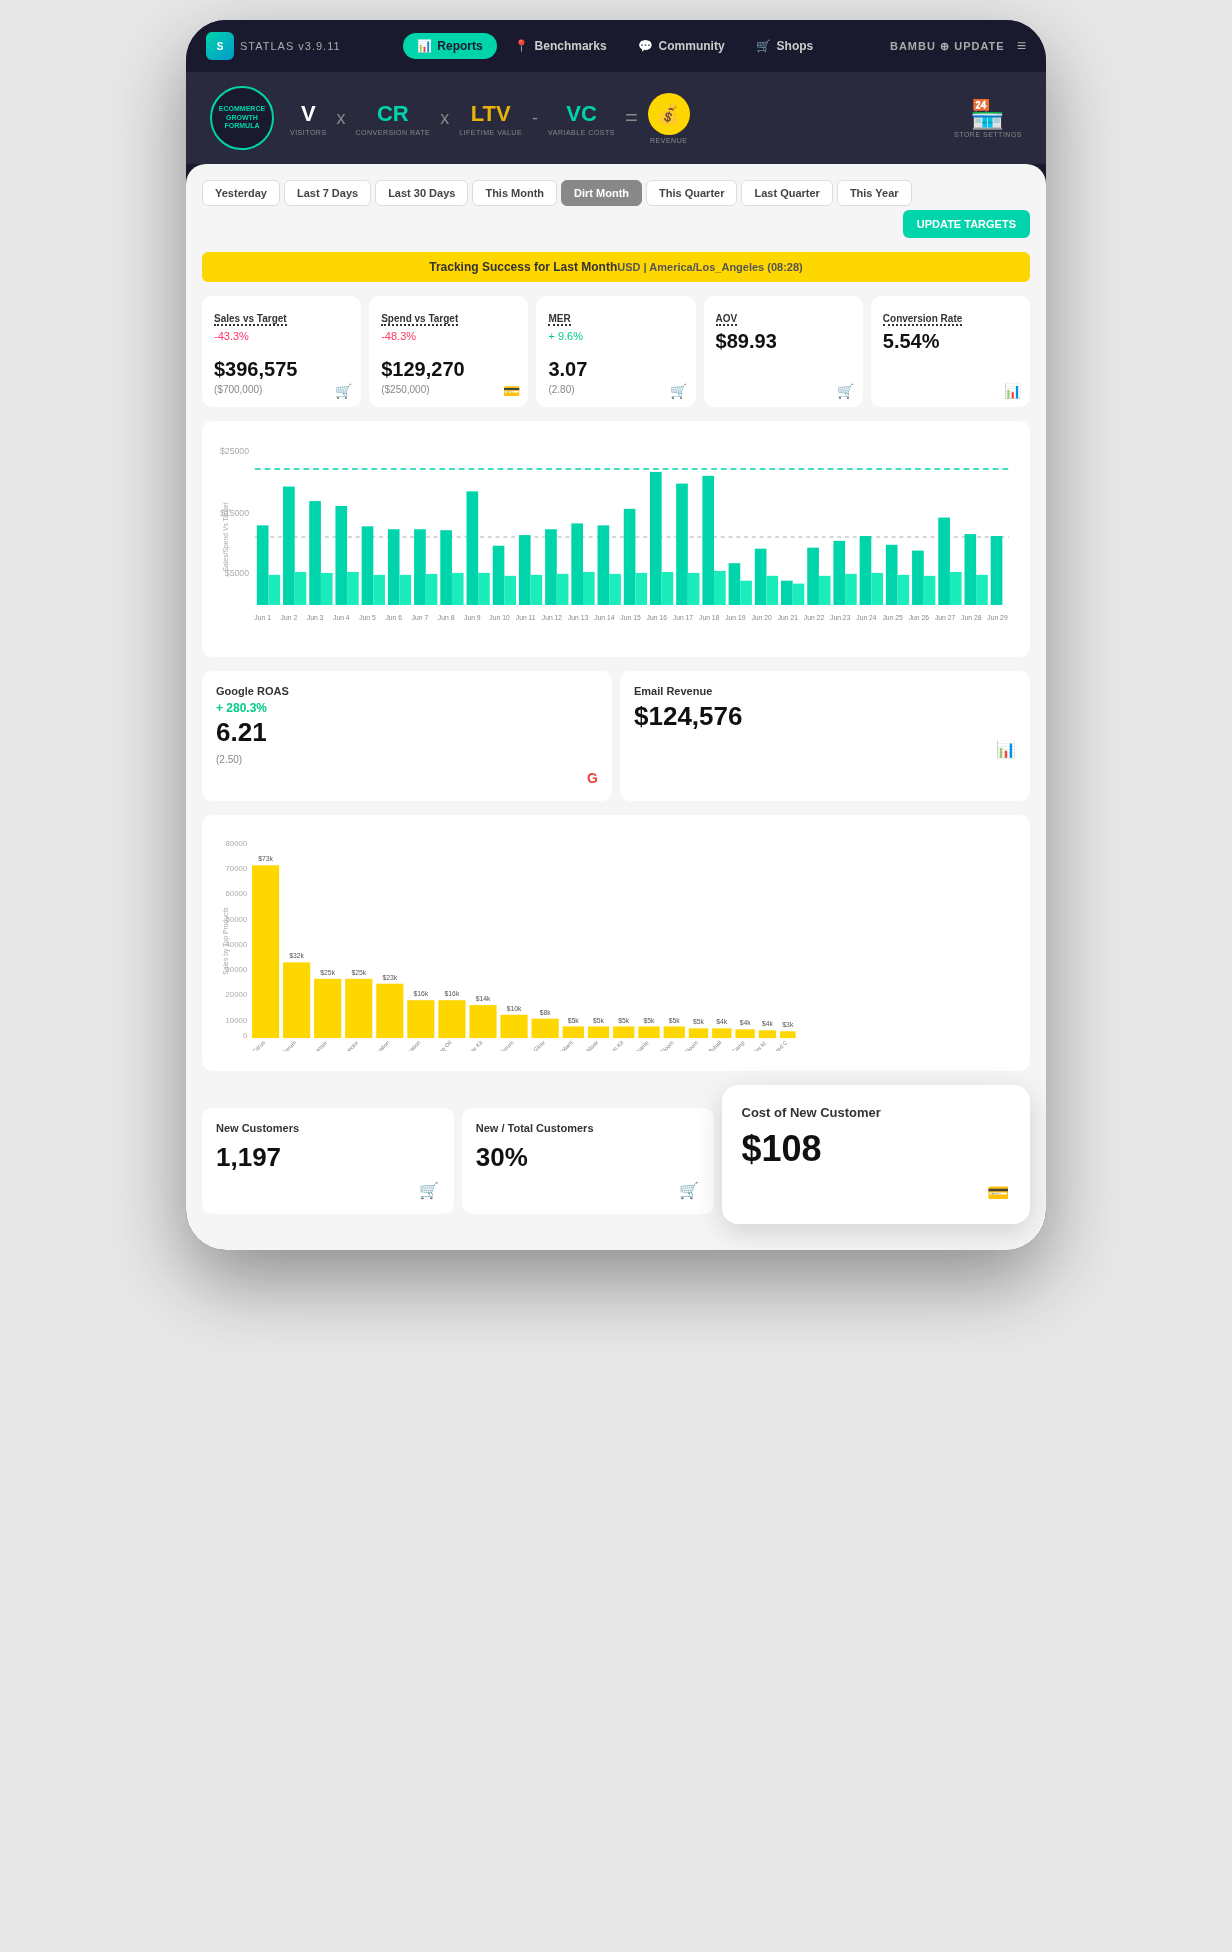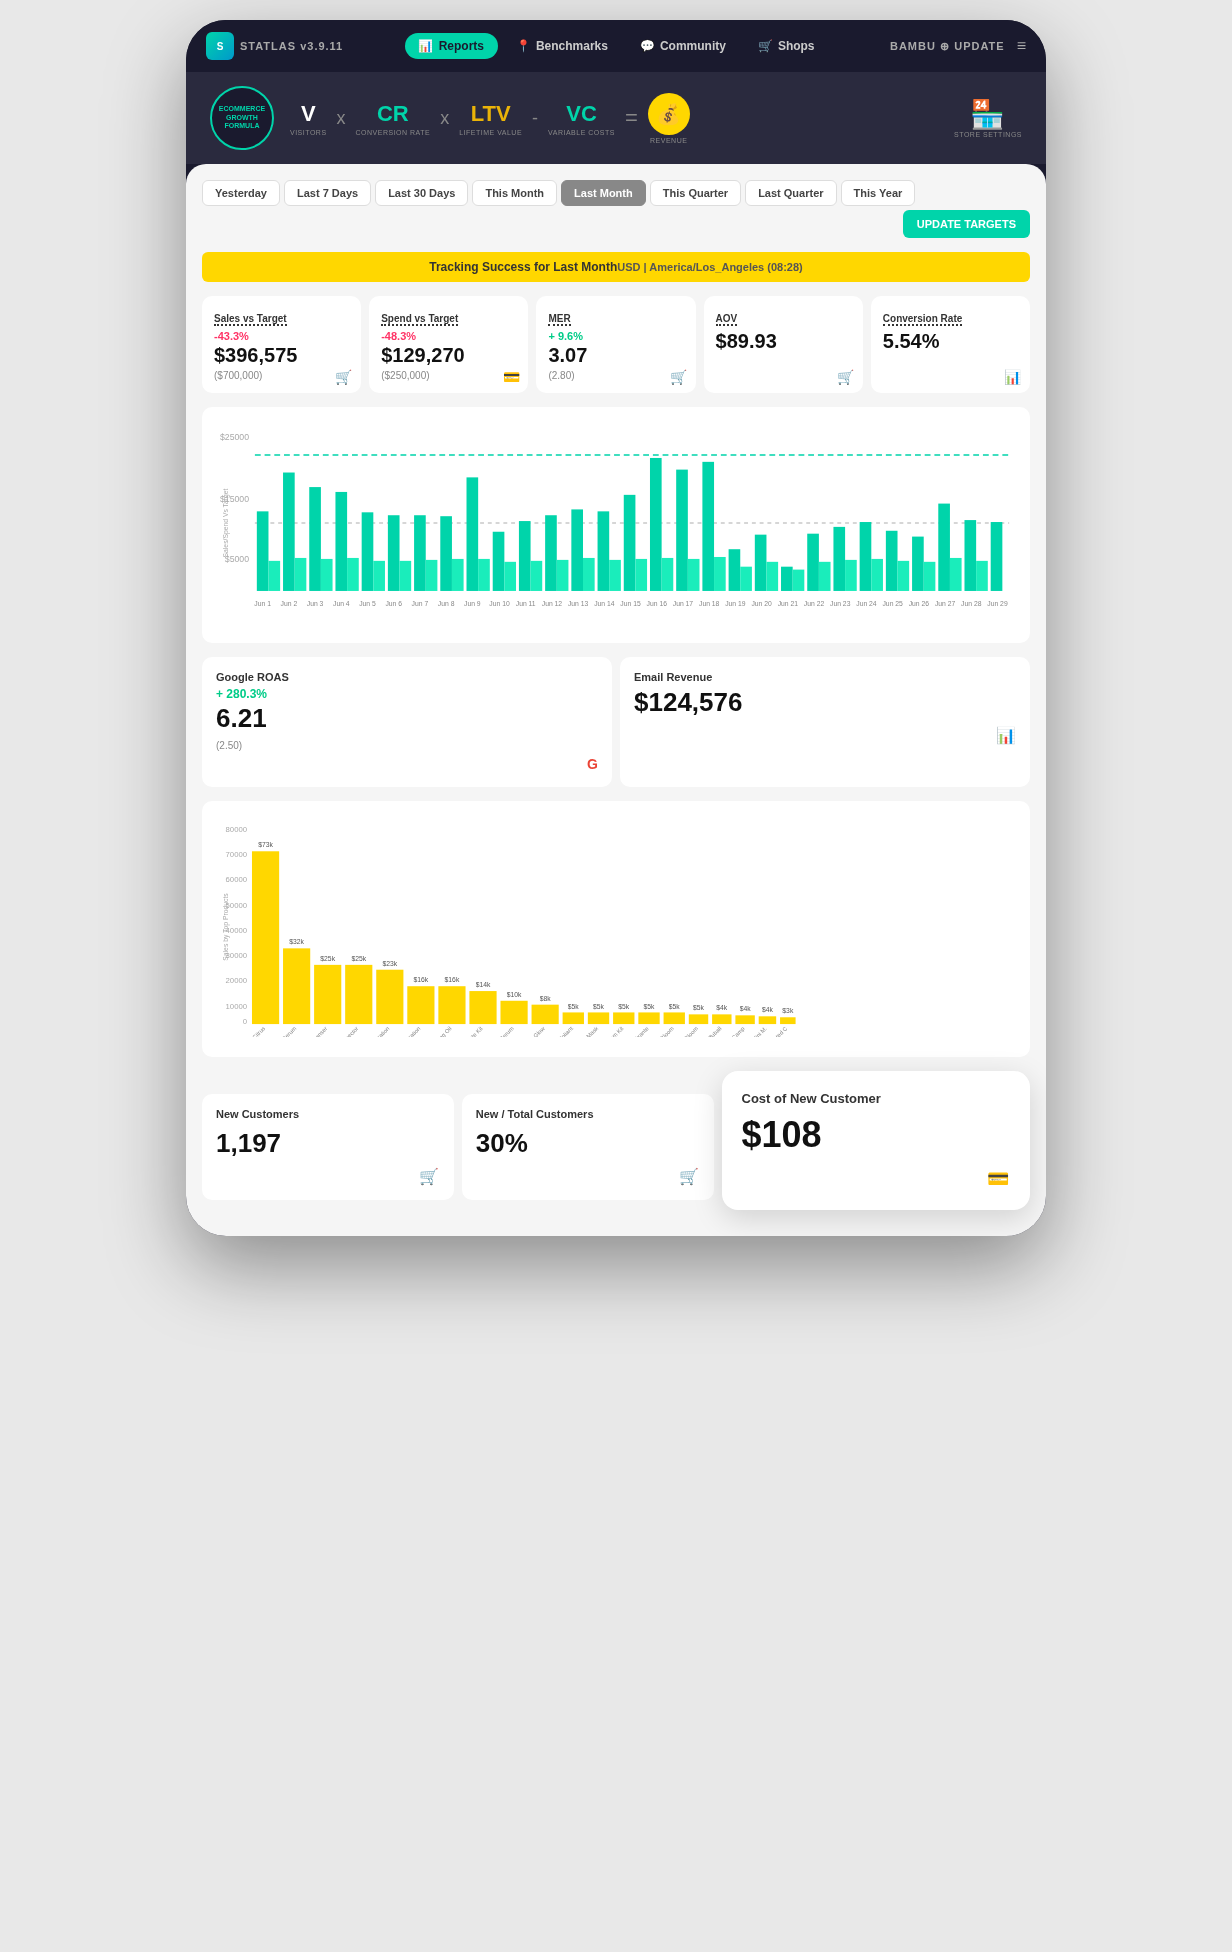--- a/index.html
+++ b/index.html
@@ -35,21 +35,21 @@
     .logo-icon {
       width: 28px; height: 28px;
       background: linear-gradient(135deg, #00d4aa, #0099cc);
       border-radius: 6px;
       display: flex; align-items: center; justify-content: center;
       font-size: 10px; color: white; font-weight: bold;
     }
     .logo-text {
       color: #aaa;
       font-size: 11px;
-      font-weight: 700;
+      font-weight: 400;
       letter-spacing: 1px;
     }
     .nav-tabs {
       display: flex;
       gap: 4px;
     }
     .nav-tab {
       padding: 6px 14px;
       border-radius: 20px;
       font-size: 12px;
@@ -241,22 +241,22 @@
     .metric-label {
       font-size: 10px;
       font-weight: 700;
       color: #333;
       border-bottom: 2px dotted #333;
       display: inline-block;
       margin-bottom: 4px;
     }
     .metric-change {
       font-size: 11px;
-      font-weight: 700;
-      margin-bottom: 2px;
+      font-weight: 400;
+      margin-bottom: 16px;
     }
     .metric-change.negative { color: #ff3366; }
     .metric-change.positive { color: #00cc88; }
     .metric-value {
       font-size: 20px;
       font-weight: 900;
       color: #111;
       line-height: 1.1;
     }
     .metric-target {
@@ -442,21 +442,21 @@
     </div>
   </div>
 
   <div class="main-content">
 
     <div class="period-tabs">
       <div class="period-tab">Yesterday</div>
       <div class="period-tab">Last 7 Days</div>
       <div class="period-tab">Last 30 Days</div>
       <div class="period-tab">This Month</div>
-      <div class="period-tab active">Last Month</div>
+      <div class="period-tab active">Dirt Month</div>
       <div class="period-tab">This Quarter</div>
       <div class="period-tab">Last Quarter</div>
       <div class="period-tab">This Year</div>
       <button class="update-targets-btn">UPDATE TARGETS</button>
     </div>
 
     <div class="tracking-banner">
       <span class="tracking-banner-text">Tracking Success for Last Month</span>
       <span class="tracking-banner-right">USD | America/Los_Angeles (08:28)</span>
     </div>

